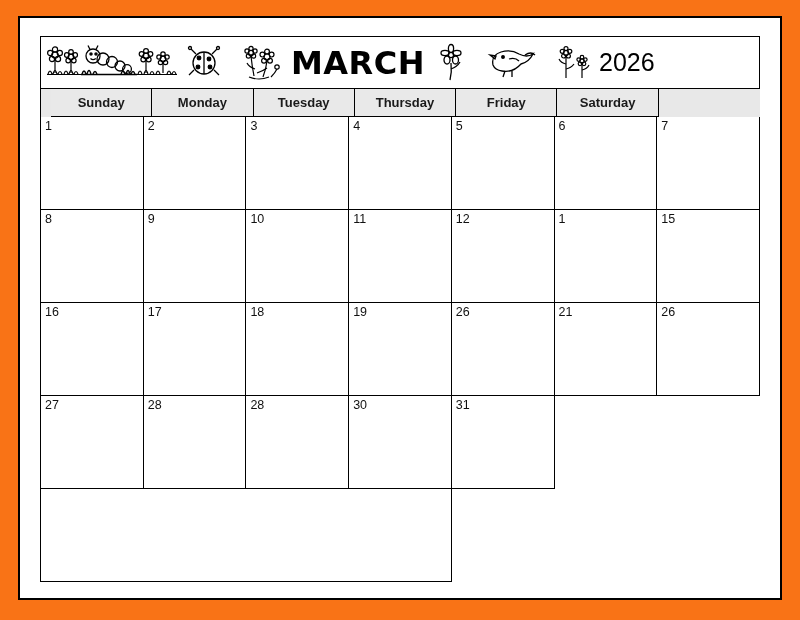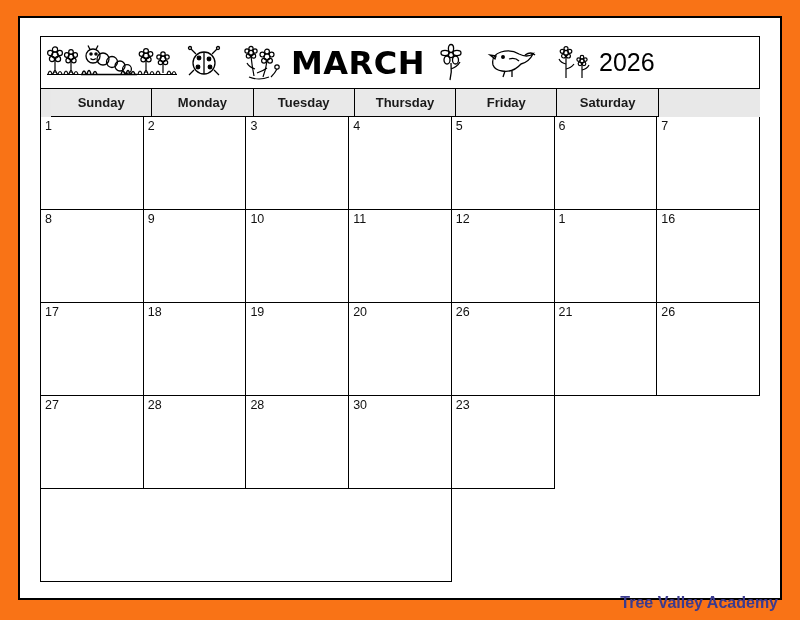--- a/index.html
+++ b/index.html
@@ -351,34 +351,34 @@
           <span class="day-num">11</span>
         </div>
       <div class="day">
           <span class="day-num">12</span>
         </div>
       <div class="day">
           <span class="day-num">1</span>
         </div>
 
       <div class="day">
+          <span class="day-num">15</span>
+        </div>
+      <div class="day">
           <span class="day-num">16</span>
         </div>
       <div class="day">
           <span class="day-num">17</span>
         </div>
       <div class="day">
           <span class="day-num">18</span>
         </div>
       <div class="day">
           <span class="day-num">19</span>
         </div>
-      <div class="day">
-          <span class="day-num">20</span>
-        </div>
 
       <div class="day">
           <span class="day-num">26</span>
         </div>
       <div class="day">
           <span class="day-num">21</span>
         </div>
       <div class="day">
           <span class="day-num">26</span>
         </div>
@@ -389,21 +389,20 @@
           <span class="day-num">28</span>
         </div>
 
       <div class="day">
           <span class="day-num">28</span>
         </div>
       <div class="day">
           <span class="day-num">30</span>
         </div>
       <div class="day">
-          <span class="day-num">23</span>
+          <span class="day-num">31</span>
         </div>
       <div class="row-last-fill"></div>
 
     </div>
   </div>
 
-  <div class="brand">Tree Valley Academy</div>
 </div>
 
 </body></html>

